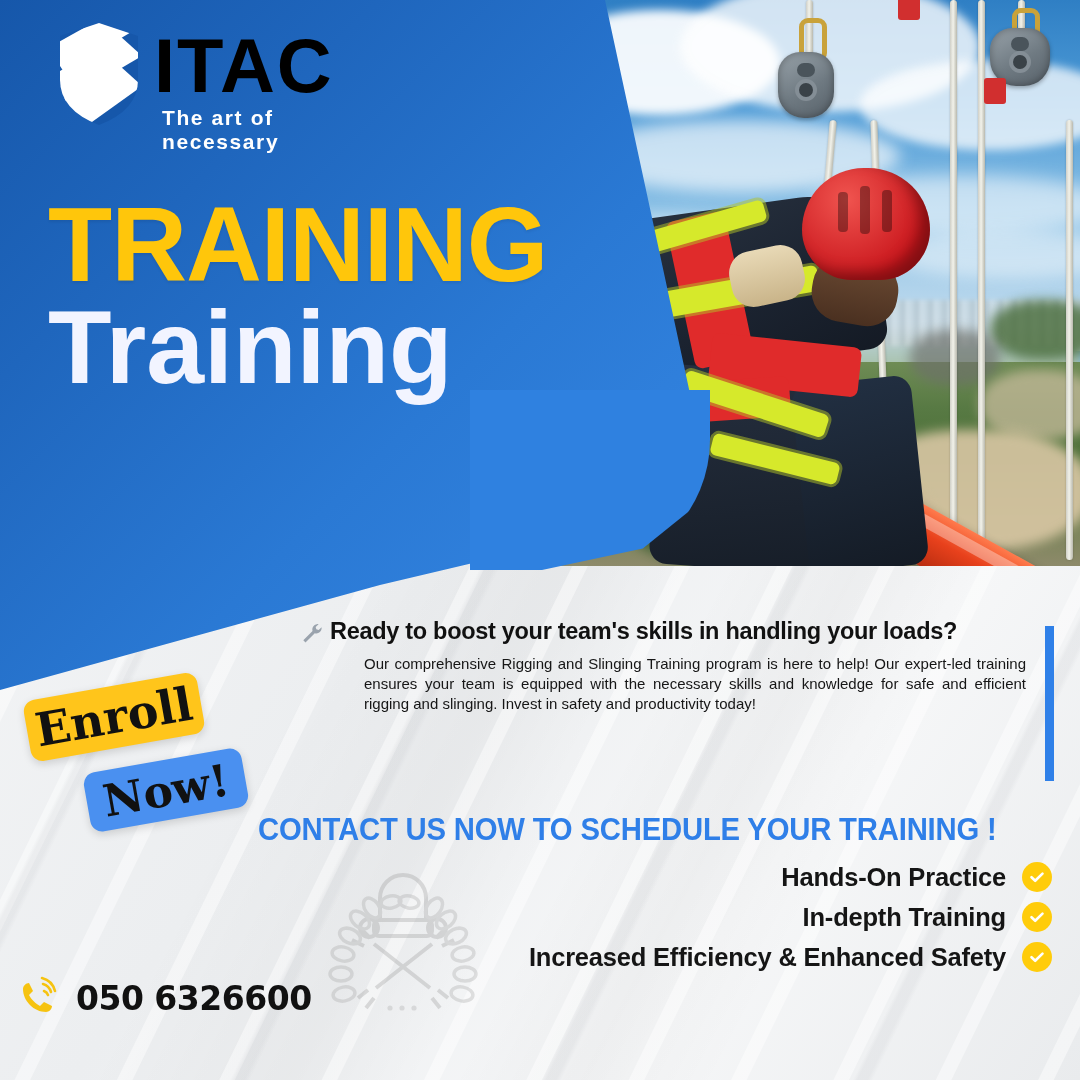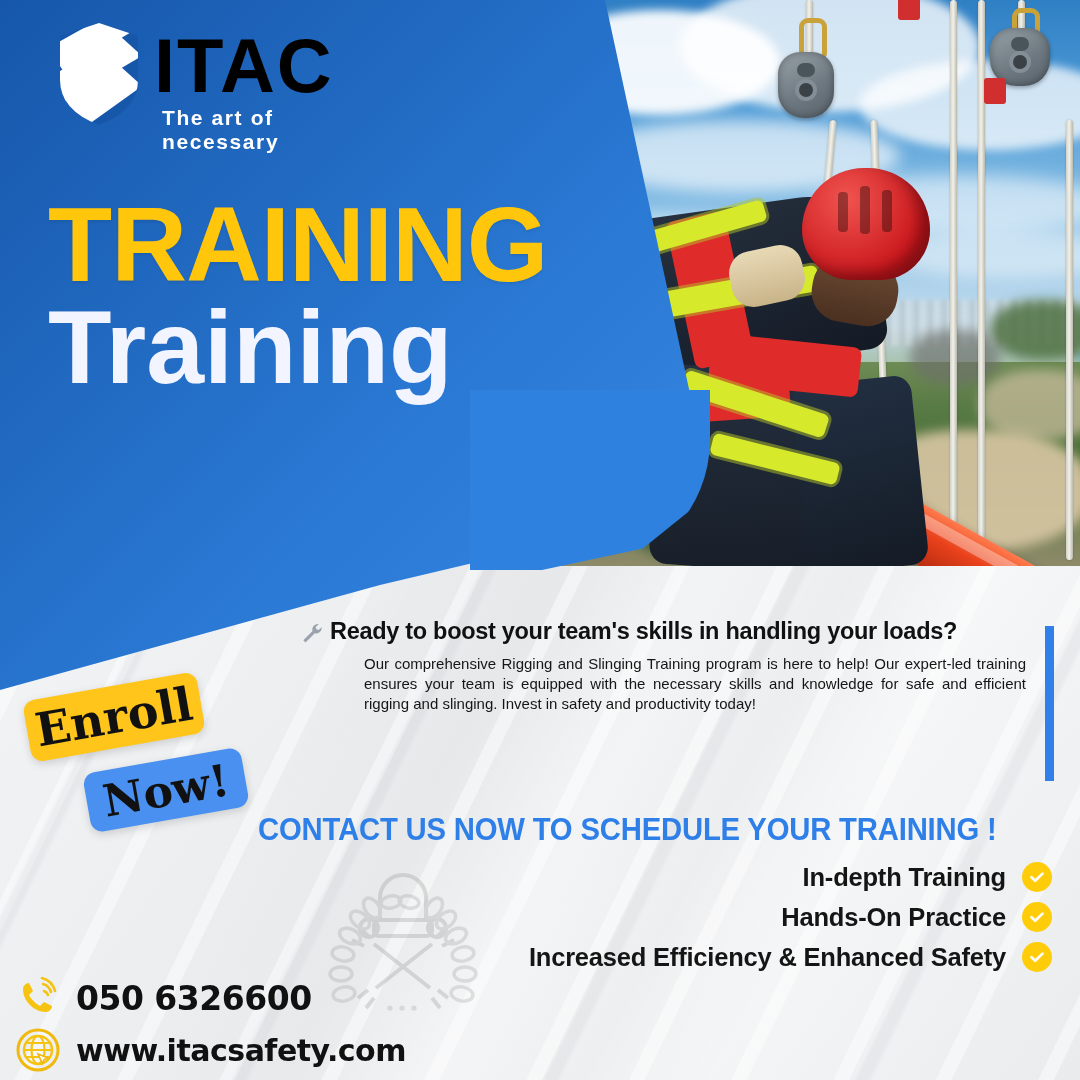--- a/index.html
+++ b/index.html
@@ -417,29 +417,29 @@
     </g>
     <g fill="#a8a8a8">
       <circle cx="78" cy="150" r="2.6"></circle>
         <circle cx="90" cy="150" r="2.6"></circle>
         <circle cx="102" cy="150" r="2.6"></circle>
     </g>
   </svg>
 
   <div class="features">
     <div class="feature">
-      <span class="feature-label">In-depth Training</span>
+      <span class="feature-label">Hands-On Practice</span>
       <span class="check">
         <svg width="18" height="18" viewBox="0 0 18 18">
             <path d="M3.5 9.2 L7.2 12.8 L14.5 5.6" fill="none" stroke="#fff" stroke-width="2.6" stroke-linecap="round" stroke-linejoin="round"></path>
           </svg>
       </span>
     </div>
     <div class="feature">
-      <span class="feature-label">Hands-On Practice</span>
+      <span class="feature-label">In-depth Training</span>
       <span class="check">
         <svg width="18" height="18" viewBox="0 0 18 18">
             <path d="M3.5 9.2 L7.2 12.8 L14.5 5.6" fill="none" stroke="#fff" stroke-width="2.6" stroke-linecap="round" stroke-linejoin="round"></path>
           </svg>
       </span>
     </div>
     <div class="feature">
       <span class="feature-label">Increased Efficiency &amp; Enhanced Safety</span>
       <span class="check">
         <svg width="18" height="18" viewBox="0 0 18 18">
@@ -454,25 +454,15 @@
       <svg class="contact-icon" viewBox="0 0 44 44">
         <path fill="#F6C310" d="M13 7c-3 0-6 3-6 6 0 12 11 23 23 23 3 0 6-3 6-6l-8-4-4 4c-4-2-9-7-11-11l4-4z"></path>
         <g fill="none" stroke="#F6C310" stroke-width="2.6" stroke-linecap="round">
           <path d="M27 8 a12 12 0 0 1 8 8"></path>
           <path d="M28 15 a7 7 0 0 1 4 4"></path>
           <path d="M26 2 a18 18 0 0 1 13 13"></path>
         </g>
       </svg>
       <span class="contact-text">050 6326600</span>
     </div>
-    <div class="contact-row">
-      <svg class="contact-icon" viewBox="0 0 44 44">
-        <circle cx="22" cy="22" r="20" fill="none" stroke="#F0B90E" stroke-width="3"></circle>
-        <circle cx="22" cy="22" r="14" fill="none" stroke="#F6C310" stroke-width="2.4"></circle>
-        <ellipse cx="22" cy="22" rx="6.5" ry="14" fill="none" stroke="#F6C310" stroke-width="2.2"></ellipse>
-        <path d="M8 22 H36 M10.5 15 H33.5 M10.5 29 H33.5" stroke="#F6C310" stroke-width="2.2" fill="none"></path>
-        <path d="M22 26 l10 4 -4 1.6 -1.6 4 z" fill="#ffffff" stroke="#F0B90E" stroke-width="1.6"></path>
-      </svg>
-      <span class="contact-text url">www.itacsafety.com</span>
-    </div>
   </div>
 
 </div>
 
 </body></html>

